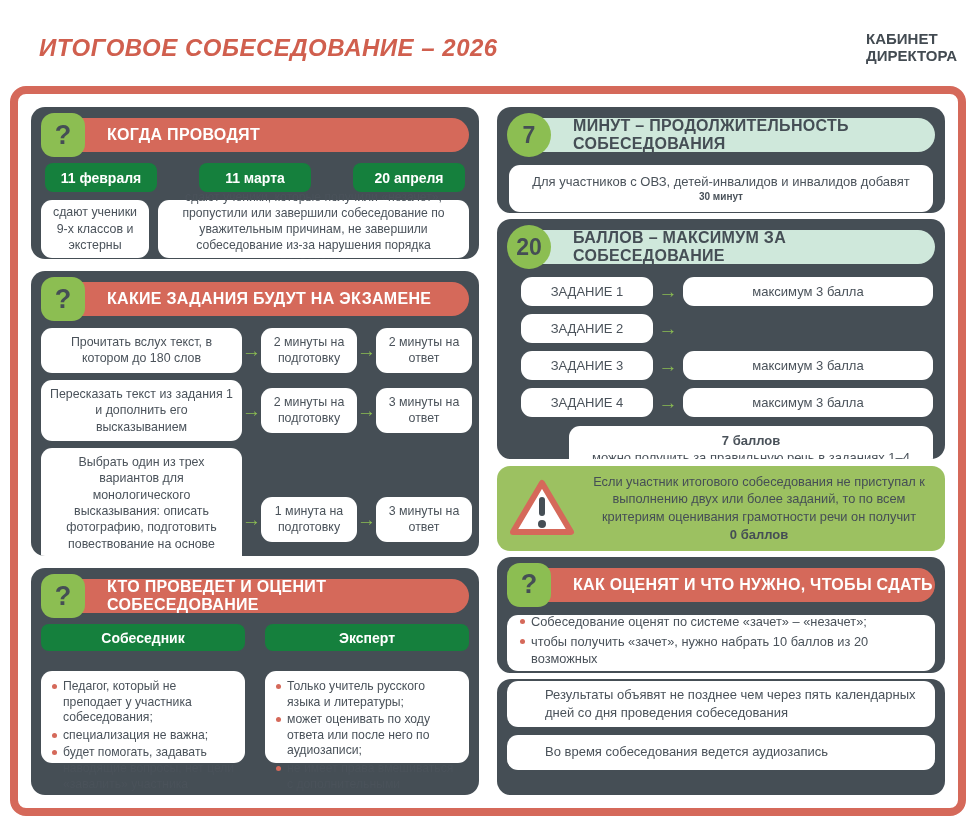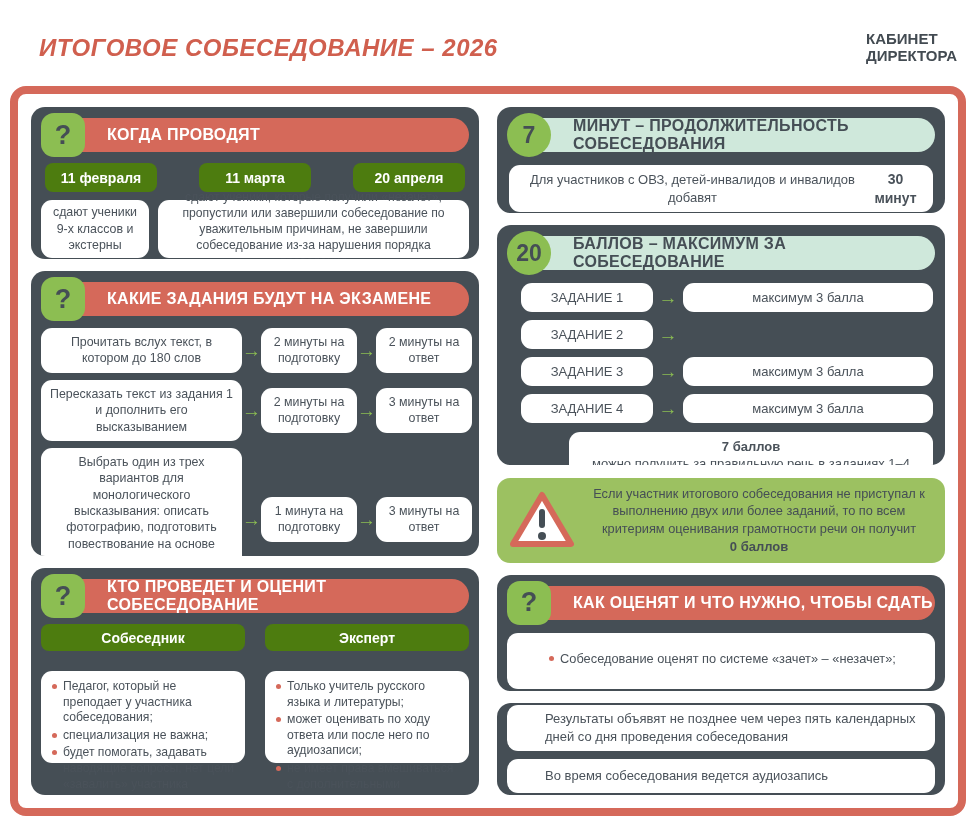--- a/index.html
+++ b/index.html
@@ -56,21 +56,21 @@
     color: #454e55; font-size: 23px; font-weight: 700;
   }
   
   .wbox {
     background: #ffffff; border-radius: 11px; box-sizing: border-box;
     color: #4a525a; font-size: 12.4px; line-height: 1.32;
     display: flex; align-items: center; justify-content: center;
     text-align: center; padding: 6px 9px;
   }
   .gpill {
-    background: #4d7c0f; border-radius: 8px; color: #ffffff;
+    background: #15803d; border-radius: 8px; color: #ffffff;
     font-weight: 700; font-size: 14px;
     display: flex; align-items: center; justify-content: center;
     box-sizing: border-box;
   }
   .arrow { color: #8cbe52; font-size: 19px; font-weight: 700; justify-self: center; line-height: 1; }
   
   .dates { display: flex; justify-content: space-between; margin: 2px 4px 0; }
   .dates .gpill { width: 112px; height: 29px; }
   .when-notes { display: flex; gap: 9px; margin-top: 8px; }
   .when-note-left  { width: 108px; height: 58px; flex: none; }
@@ -87,22 +87,22 @@
   .who-grid { display: grid; grid-template-columns: 1fr 1fr; column-gap: 10px; row-gap: 8px; margin-top: 2px; gap: 20px; }
   .who-grid .gpill { height: 27px; }
   .who-box { align-items: flex-start; text-align: left; padding: 8px 8px 8px 10px; height: 92px; }
   ul.bullets { list-style: none; margin: 0; padding: 0; }
   ul.bullets li { position: relative; padding-left: 12px; margin-bottom: 2px; font-size: 12.2px; line-height: 1.28; }
   ul.bullets li::before {
     content: ""; position: absolute; left: 1px; top: 5px;
     width: 5px; height: 5px; border-radius: 50%; background: #d5695a;
   }
   
-  .duration-box { margin: 8px 2px 2px; height: 47px; font-size: 13px; }
-  .duration-box b { font-size: 14px; }
+  .duration-box { margin: 8px 2px 2px; height: 47px; flex-direction: column; font-size: 13px; }
+  .duration-box b { font-size: 10px; }
   
   .prow {
     display: grid; grid-template-columns: 132px 30px 1fr;
     align-items: center; margin: 8px 2px 0 14px;
   }
   .prow .wbox { height: 29px; font-size: 13px; }
   .points-note { margin: 9px 2px 0 62px; height: 45px; font-size: 13px; flex-direction: row; flex-wrap: wrap; align-content: center; gap: 0 4px; }
   
   .warning {
     background: #9cc161; border-radius: 13px; box-sizing: border-box;
@@ -121,21 +121,21 @@
   .rbox.r1 { height: 46px; }
   .rbox.r2 { height: 35px; }
   
   .p-when   { height: 152px; }
   .p-tasks  { height: 285px; }
   .p-who    { height: 227px; }
   .p-duration { height: 106px; }
   .p-points { height: 240px; }
   .p-warning { height: 85px; }
   .p-grading { height: 116px; }
-  .p-results { height: 92px; }
+  .p-results { height: 116px; }
 </style>
 </head>
 <body>
 
 <div class="topbar">
   <h1 class="page-title">ИТОГОВОЕ СОБЕСЕДОВАНИЕ – 2026</h1>
   <div class="brand">
     <div>КАБИНЕТ</div>
     <div>ДИРЕКТОРА</div>
   </div>
@@ -286,20 +286,21 @@
     <section class="panel p-grading">
       <div class="phead">
         <span class="qicon">
             <span>?</span>
           </span>
         <div class="bar coral">КАК ОЦЕНЯТ И ЧТО НУЖНО, ЧТОБЫ СДАТЬ</div>
       </div>
       <div class="wbox grading-box">
         <ul class="bullets">
           <li>Собеседование оценят по системе «зачет» – «незачет»;</li>
+          <li>чтобы получить «зачет», нужно набрать 10 баллов из 20 возможных</li>
         </ul>
       </div>
     </section>
 
     <section class="panel p-results results-col">
       <div class="wbox rbox r1">Результаты объявят не позднее чем через пять календарных дней со дня проведения собеседования</div>
       <div class="wbox rbox r2">Во время собеседования ведется аудиозапись</div>
     </section>
   </div>
 </div>

